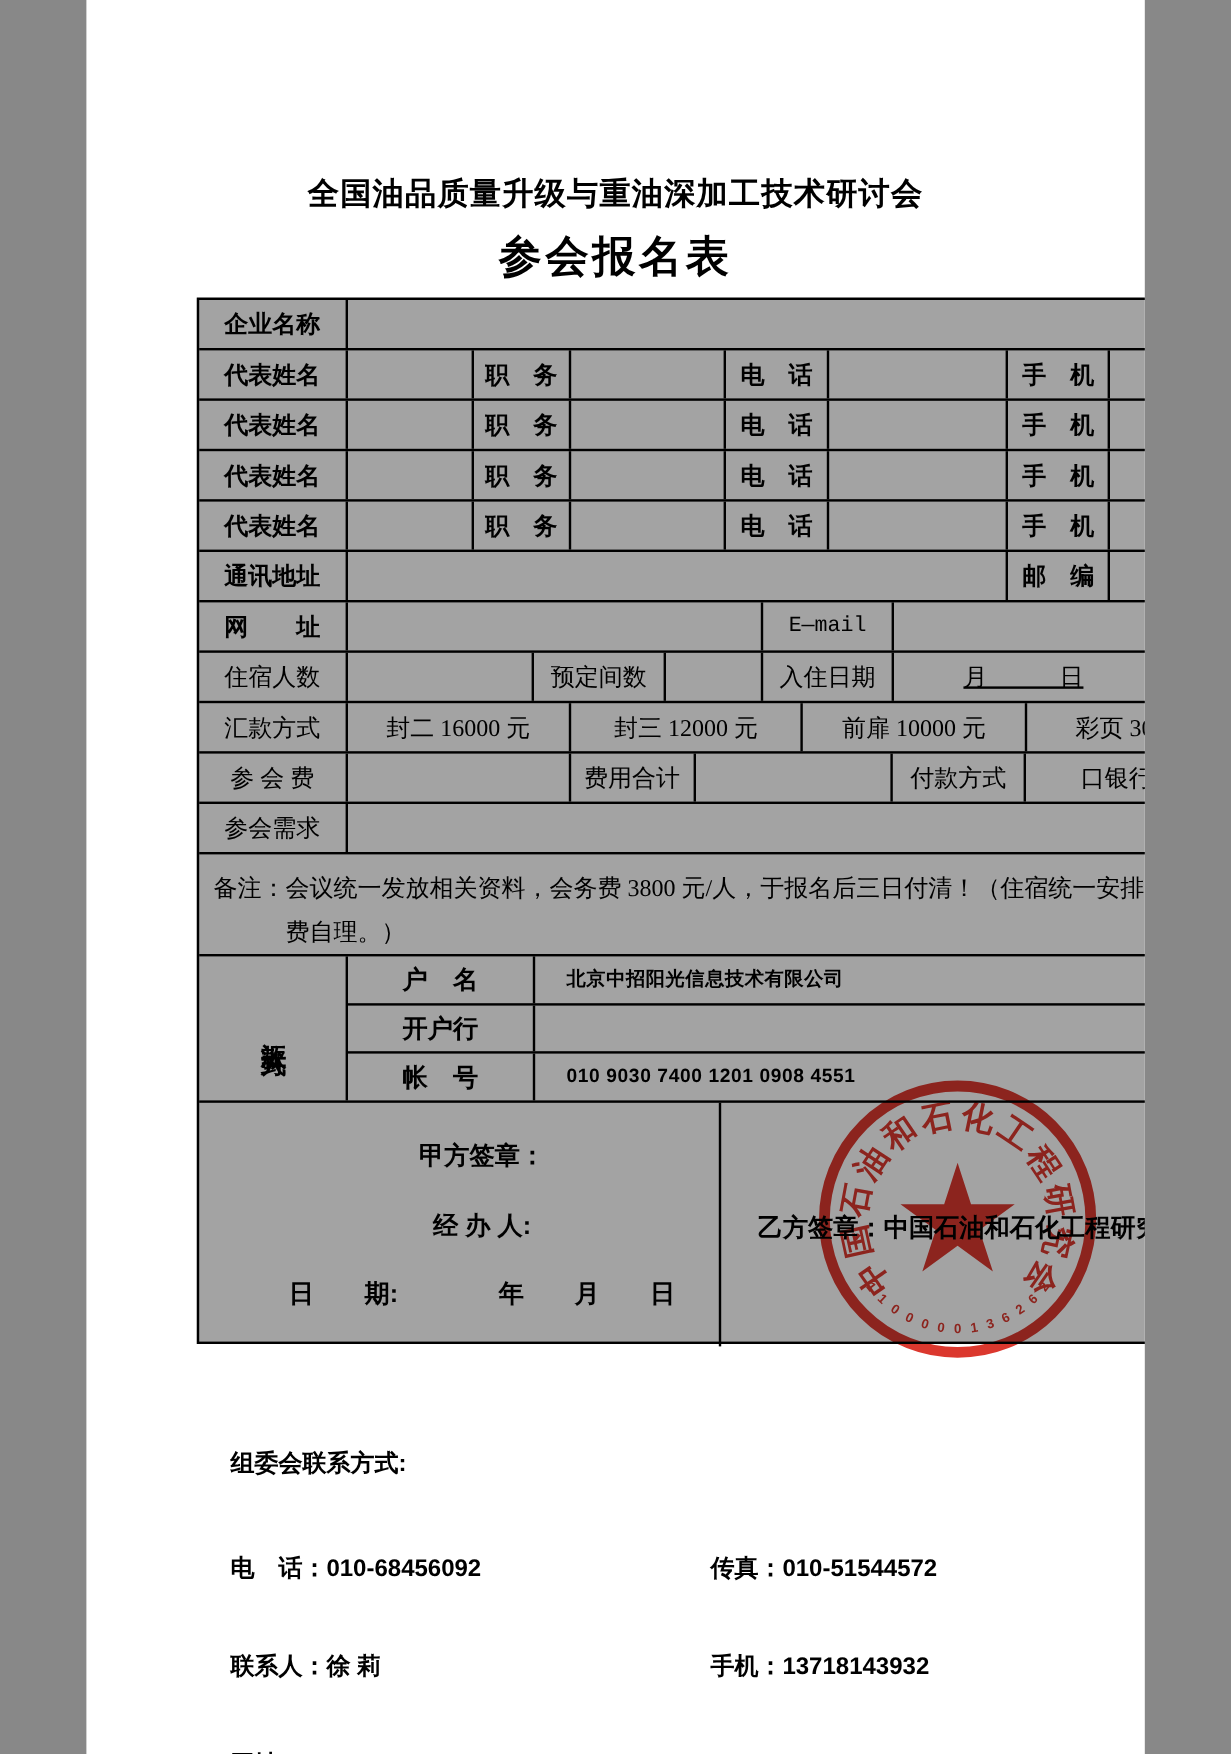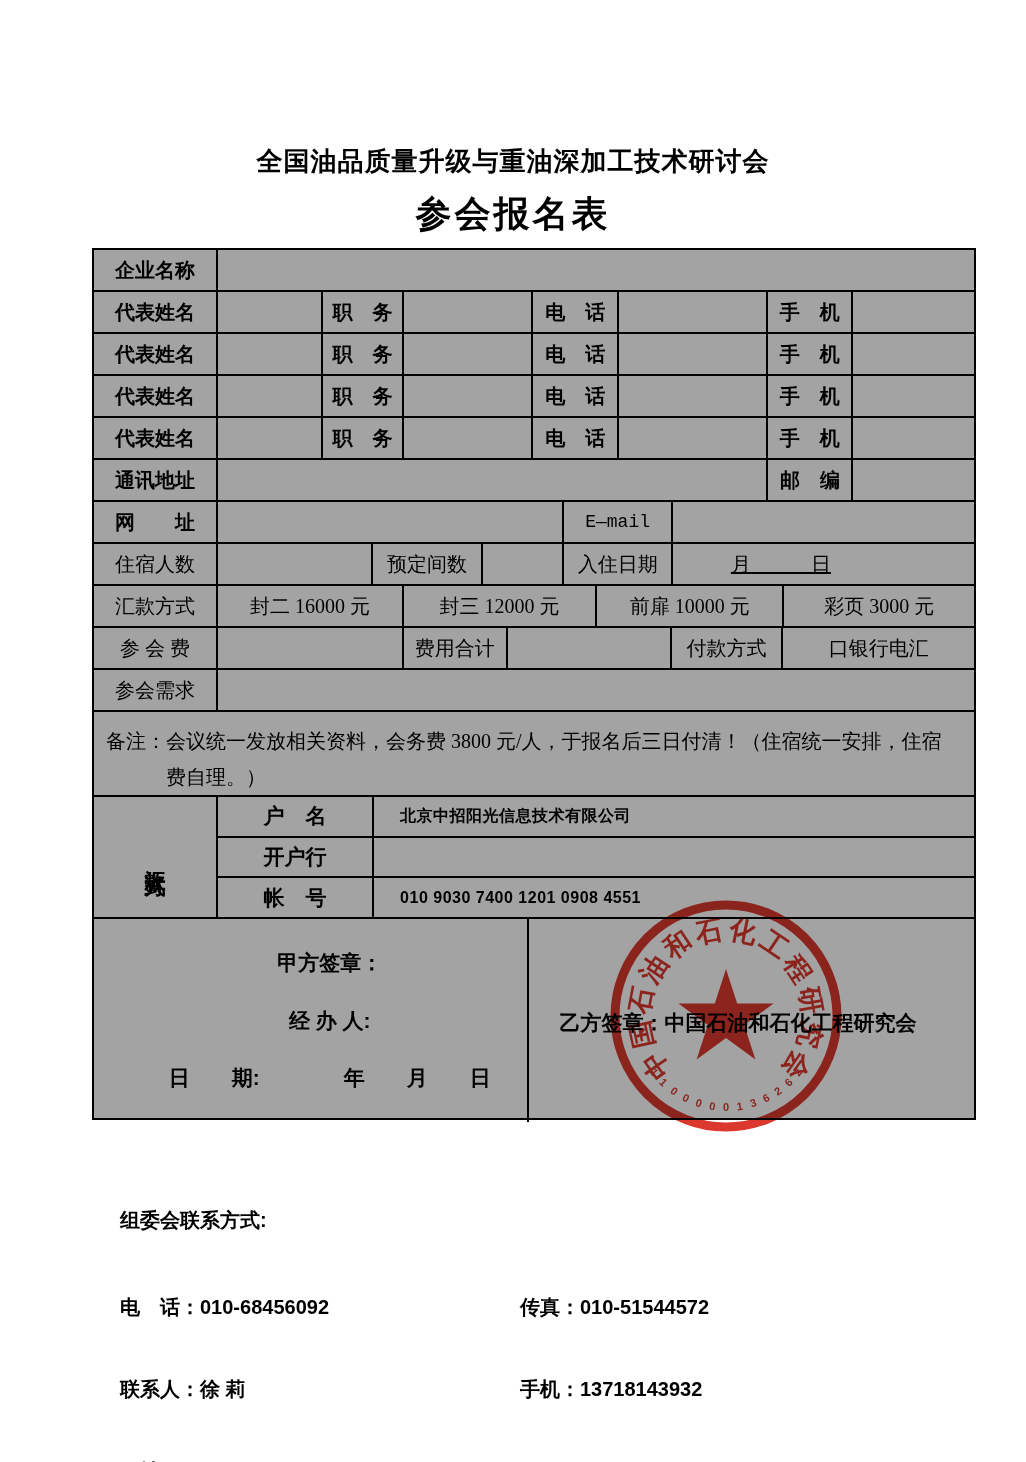--- a/index.html
+++ b/index.html
@@ -1,18 +1,18 @@
 <!DOCTYPE html>
 <html style="--stamp-color: #d9281e;"><head>
 <meta charset="utf-8">
 <style>
   * { margin:0; padding:0; box-sizing:border-box; }
   html,body { background:#888; }
   .page {
-    position:relative; width:1026px; height:1462px; margin:0 auto;
+    position:relative; width:882px; height:1462px; margin:0 auto;
     background:#ffffff; color:#000;
     font-family:"Liberation Serif", serif;
     overflow:hidden;
     padding-left:28px;
   }
   .title1 {
     position:absolute; top:144px; left:0; width:100%;
     text-align:center; font-size:26px; font-weight:bold; letter-spacing:1px;
     font-family:"Liberation Sans", sans-serif;
   }

